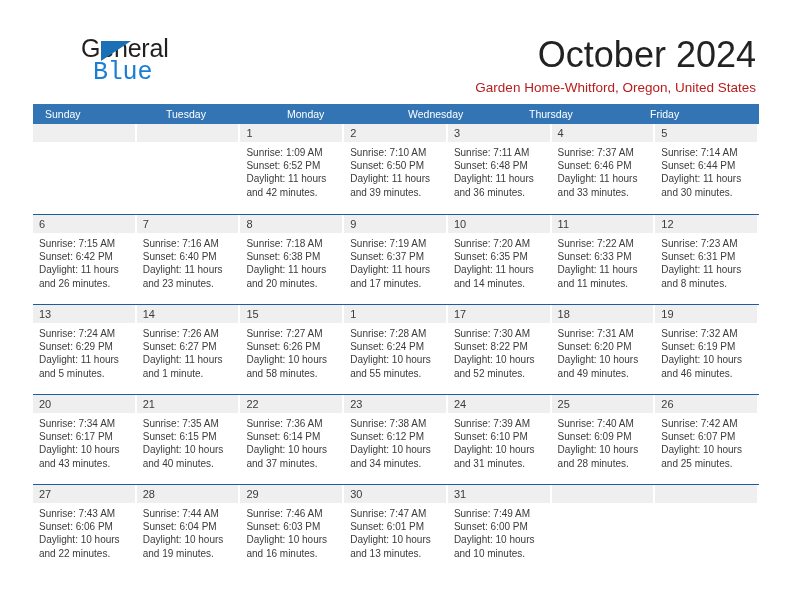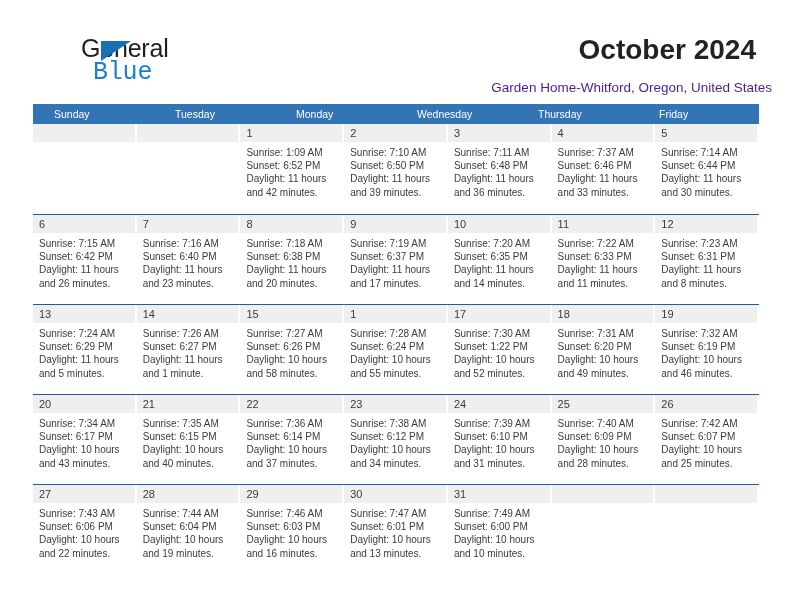--- a/index.html
+++ b/index.html
@@ -50,30 +50,30 @@
     position: absolute;
     left: 60px; top: 24px;
     font-size: 25px;
     color: #1a7fd4;
     letter-spacing: -0.2px;
     font-family: Liberation Mono, monospace;
   }
   .title {
     position: absolute;
     right: 36px; top: 34px;
-    font-size: 28px;
+    font-size: 36px;
     color: #222222;
     white-space: nowrap;
-    font-weight: bold;
+    font-weight: normal;
   }
   .subtitle {
     position: absolute;
-    right: 20px; top: 80px;
+    right: 36px; top: 80px;
     font-size: 13.5px;
-    color: #4c1d95;
+    color: #b91c1c;
     white-space: nowrap;
   }
 
   
   .cal {
     position: absolute;
     left: 33px; top: 104px;
     width: 726px;
   }
   .cal-head {
@@ -81,21 +81,21 @@
     width: 726px;
     height: 20px;
     background: #3375b4;
   }
   .cal-head .hcell {
     flex: 1 1 0;
     min-width: 0;
     color: #ffffff;
     font-size: 10.5px;
     line-height: 20px;
-    padding-left: 21px;
+    padding-left: 12px;
     white-space: nowrap;
     overflow: hidden;
   }
 
   .week {
     display: flex;
     width: 726px;
     height: 90px;
     border-top: 1.5px solid #1d5d9e;
     background: #ffffff;
@@ -343,21 +343,21 @@
               <div>Daylight: 10 hours</div>
               <div>and 55 minutes.</div>
             </div>
           </div>
           <div class="day">
             <div class="numband">
               <span class="daynum">17</span>
             </div>
             <div class="lines">
               <div>Sunrise: 7:30 AM</div>
-              <div>Sunset: 1:22 PM</div>
+              <div>Sunset: 8:22 PM</div>
               <div>Daylight: 10 hours</div>
               <div>and 52 minutes.</div>
             </div>
           </div>
           <div class="day">
             <div class="numband">
               <span class="daynum">18</span>
             </div>
             <div class="lines">
               <div>Sunrise: 7:31 AM</div>

